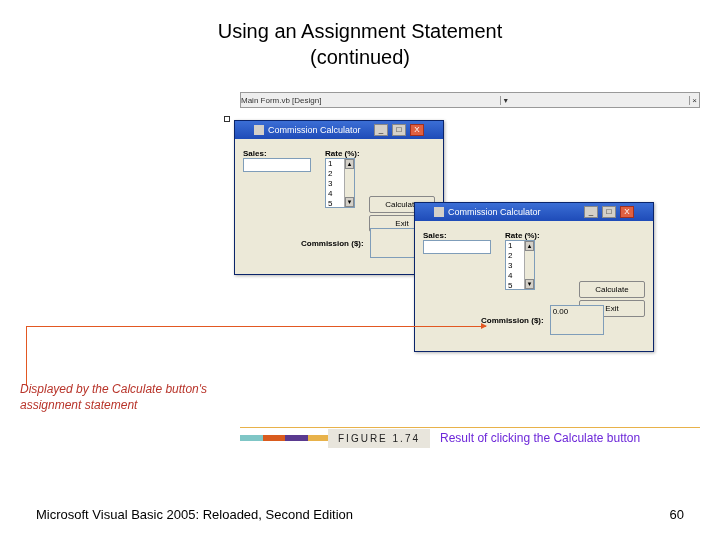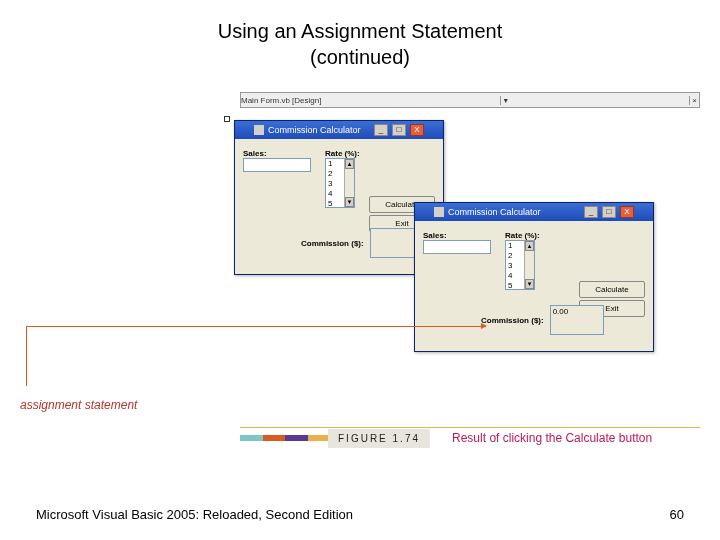--- a/index.html
+++ b/index.html
@@ -195,22 +195,22 @@
   .figlabel {
     background: #e8e5dc;
     font-size: 10px;
     padding: 4px 10px;
     letter-spacing: 2px;
     color: #222;
     margin-left: -2px;
   }
   .figtext {
     font-size: 12px;
-    color: #be185d;
-    margin-left: 22px;
+    color: #6d28d9;
+    margin-left: 10px;
   }
   .fig-underline {
     position: absolute;
     left: 220px; right: 0; bottom: 24px;
     height: 1px; background: #e8b24a;
   }
 
   .footer {
     position: absolute;
     bottom: 18px; left: 36px; right: 36px;
@@ -312,21 +312,21 @@
       <div class="commission-row">
         <span class="lbl">Commission ($):</span>
         <span class="commission-val">0.00</span>
       </div>
     </div>
   </div>
 
   <div class="callout-line"></div>
   <div class="callout-v"></div>
   <div class="callout">
-    <br>
+    <span>Displayed by the Calculate button's</span><br>
     <span>assignment statement</span>
   </div>
 
   <div class="fig-underline"></div>
   <div class="figure-caption">
     <div class="figbar">
         <span></span>
         <span></span>
         <span></span>
         <span></span>

